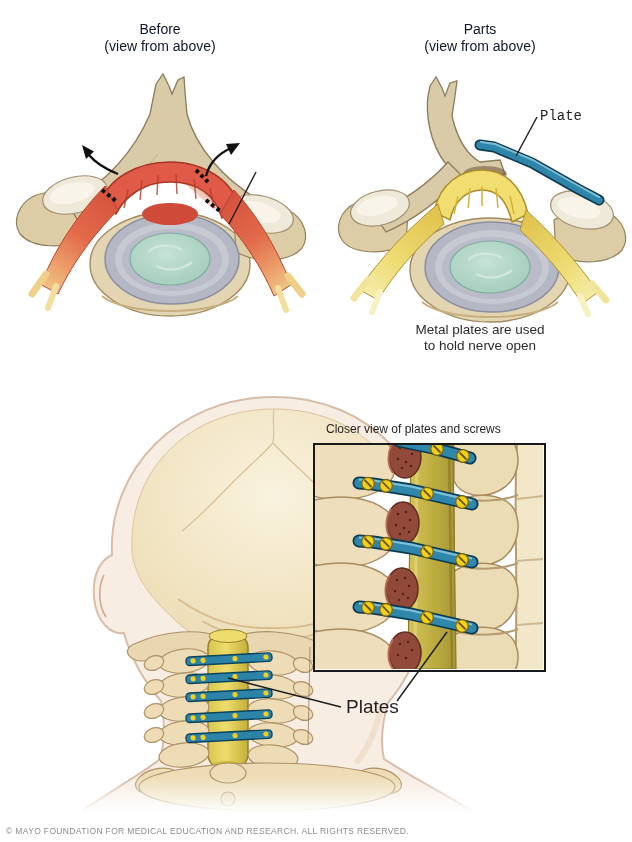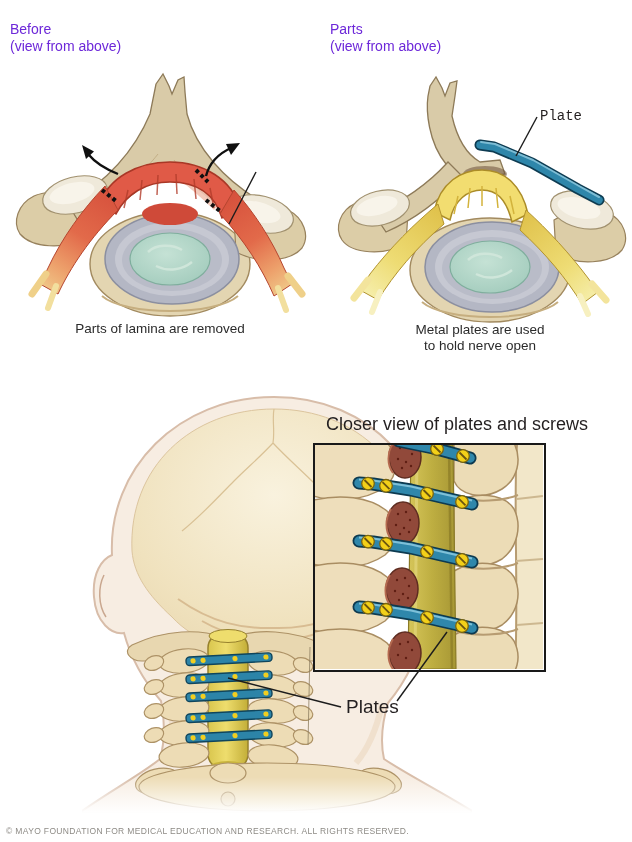--- a/index.html
+++ b/index.html
@@ -1,22 +1,22 @@
 <!DOCTYPE html>
 <html><head>
 <meta charset="utf-8">
 <style>
   html,body{margin:0;padding:0;background:#fff;}
   .canvas{position:relative;width:632px;height:842px;background:#fff;overflow:hidden;
           font-family:"Liberation Sans",sans-serif;}
   .abs{position:absolute;}
-  .title{text-align:left;font-size:14px;line-height:17px;color:#6d28d9;}
+  .title{text-align:center;font-size:14px;line-height:17px;color:#0f172a;}
   .caption{text-align:center;font-size:13.5px;line-height:16px;color:#2b2b2b;}
   .lbl{font-size:14px;line-height:16px;color:#231f20;}
-  .inset-title{font-size:18px;color:#231f20;white-space:nowrap;}
+  .inset-title{font-size:12px;color:#231f20;white-space:nowrap;margin-top:8px;}
   .copyright{font-size:8.5px;letter-spacing:0.35px;color:#8e8b86;white-space:nowrap;}
   .inset-box{box-sizing:border-box;border:2.5px solid #191919;background:#fff;}
   svg{display:block;}
 </style>
 </head>
 <body>
 
 <div class="canvas">
 
   <div class="abs title" style="left:10px;top:21px;width:300px;">
@@ -161,21 +161,20 @@
       <path d="M250 234 L258 252" stroke="#f7f0c0" stroke-width="6" stroke-linecap="round"></path>
     </g>
 
     <g>
       <path d="M150 83 L164 85 L202 101 L248 127 L269 138" stroke="#0e3c52" stroke-width="11" fill="none" stroke-linejoin="round" stroke-linecap="round"></path>
       <path d="M150 83 L164 85 L202 101 L248 127 L269 138" stroke="#2e86aa" stroke-width="7.5" fill="none" stroke-linejoin="round" stroke-linecap="round"></path>
       <path d="M151 80 L165 82 L203 98 L249 124 L269 135" stroke="#7cbcd4" stroke-width="2" fill="none" stroke-linejoin="round" stroke-linecap="round"></path>
     </g>
   </svg>
 
-  <div class="abs caption" style="left:10px;top:321px;width:300px;">Parts of lamina are removed</div>
   <div class="abs caption" style="left:330px;top:322px;width:300px;">
     <div>Metal plates are used</div>
     <div>to hold nerve open</div>
   </div>
 
   <div class="abs lbl" style="left:540px;top:108px;font-family:Liberation Mono, monospace;">Plate</div>
 
   <svg class="abs" style="left:82px;top:383px;" width="390" height="430" viewBox="0 0 390 430">
     <defs>
       <radialGradient id="h-skull" cx="0.5" cy="0.35" r="0.8">

